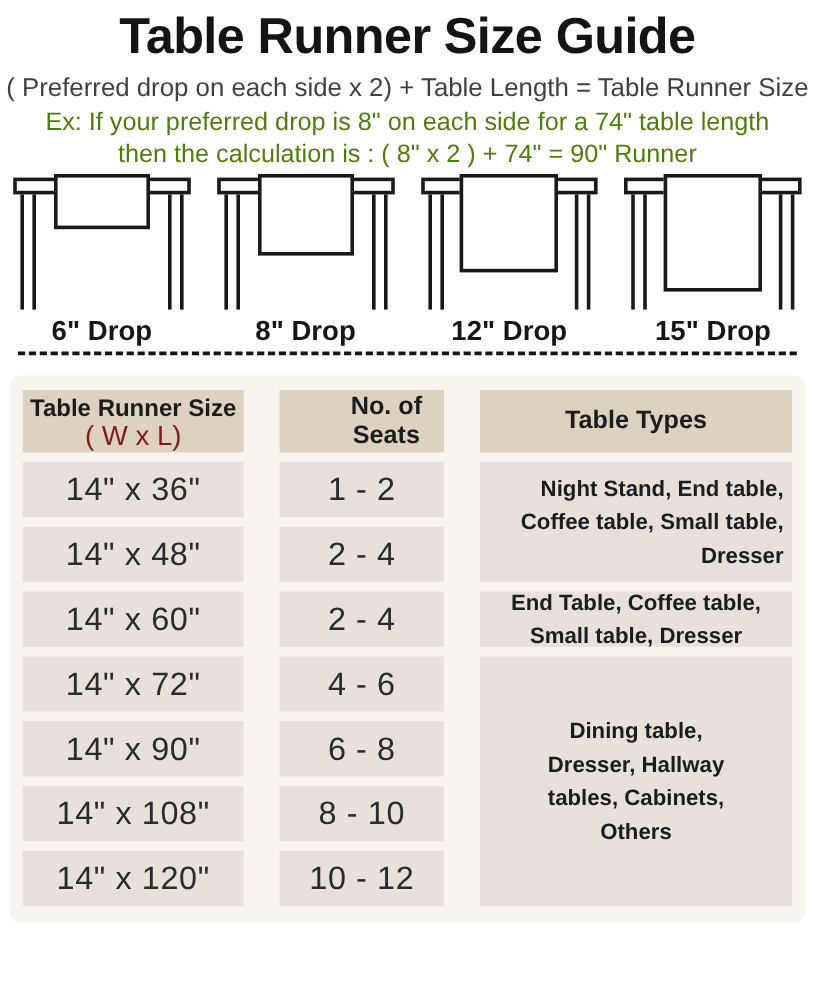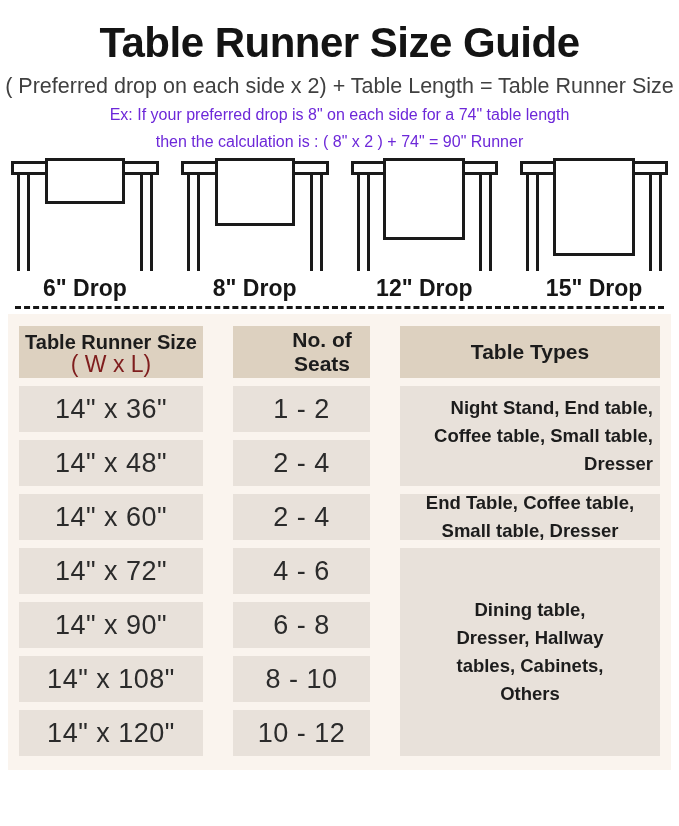--- a/index.html
+++ b/index.html
@@ -12,37 +12,37 @@
     overflow: hidden;
   }
   .page { width: 679px; height: 826px; position: relative; }
 
   
   .title {
     text-align: center;
     font-size: 42px;
     font-weight: bold;
     letter-spacing: -0.5px;
-    padding-top: 17px;
+    padding-top: 4px;
     line-height: 52px;
     color: #141414;
   }
   .formula {
     text-align: center;
     font-size: 21.5px;
     line-height: 29px;
     margin-top: 3px;
     color: #404040;
     white-space: nowrap;
   }
   .example {
     text-align: center;
-    font-size: 16px;
+    font-size: 21px;
     line-height: 27px;
-    color: #6d28d9;
+    color: #4d7c0f;
     white-space: nowrap;
   }
 
   
   .illus-row { display: flex; margin-top: 6px; }
   .illus-col { width: 25%; }
   .illus { position: relative; height: 110px; margin: 0 6px; }
   .tabletop {
     position: absolute; top: 0; left: 5px; right: 5px; height: 14px;
     background: #ffffff; border: 3px solid #1a1a1a; z-index: 1;
@@ -63,28 +63,29 @@
   .r3 { height: 98px; width: 82px; }
   .drop-label {
     text-align: center; font-weight: bold; font-size: 23px;
     margin-top: 4px; color: #161616;
   }
 
   .divider { border-top: 3px dashed #161616; margin: 4px 15px 0; height: 0; }
 
   
   .size-table {
-    margin: 5px 8px 0;
+    margin: 17px 8px 0;
     background: #faf4ee;
     padding: 12px 11px 14px;
     display: grid;
     grid-template-columns: 184px 137px 1fr;
     grid-template-rows: 52px repeat(7, 46px);
     column-gap: 30px;
     row-gap: 8px;
+    border-radius: 10px;
   }
   .cell {
     background: #e8e1da;
     display: flex; align-items: center; justify-content: center;
     text-align: center;
   }
   .cell.head { background: #ddd1c0; flex-direction: column; }
   .h-line1 { font-weight: bold; font-size: 20px; line-height: 24px; color: #1c1c1c; }
   .h-line2 { font-size: 23px; line-height: 20px; color: #7f1d1d; }
   .h-single { font-weight: bold; font-size: 21px; color: #1c1c1c; }

